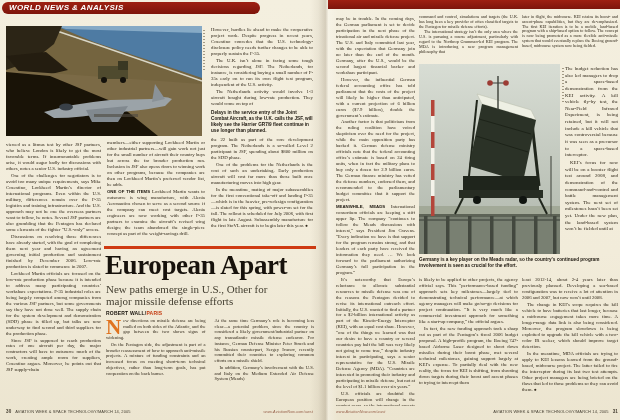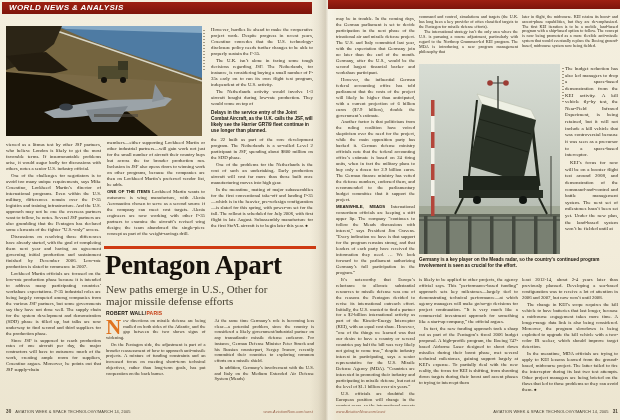--- a/index.html
+++ b/index.html
@@ -3,23 +3,23 @@
 <meta charset="utf-8">
 <style>
   html,body{margin:0;padding:0;}
   body{width:620px;height:420px;overflow:hidden;background:#efe9d6;font-family:"Liberation Serif",serif;position:relative;}
   .spread{position:absolute;inset:0;background:linear-gradient(180deg,#f4efdf 0%,#f2ecda 60%,#ece5d0 100%);}
   .abs{position:absolute;}
   
   .fold{left:310px;top:0;width:28px;height:420px;
     background:linear-gradient(90deg,rgba(0,0,0,0) 0%,rgba(70,50,25,0.06) 30%,rgba(70,50,25,0.18) 55%,rgba(255,255,255,0.25) 66%,rgba(0,0,0,0) 100%);}
   
-  .banner-left{left:2px;top:2px;width:310px;height:12px;background:linear-gradient(180deg,#9e2012,#7d150b);
+  .banner-left{left:2px;top:2px;width:258px;height:12px;background:linear-gradient(180deg,#9e2012,#7d150b);
     color:#fff;font-family:"Liberation Sans",sans-serif;font-weight:bold;font-style:italic;
-    font-size:8px;line-height:12px;padding-left:7px;box-sizing:border-box;letter-spacing:.4px;transform:none;}
+    font-size:8px;line-height:12px;padding-left:7px;box-sizing:border-box;letter-spacing:.4px;transform:none;border-radius:6px;}
   .banner-right{left:328px;top:0;width:292px;height:9px;background:linear-gradient(180deg,#9e2012,#7d150b);}
   
   .col{color:#2e2517;text-align:justify;overflow:hidden;}
   .col p{margin:0 0 1px 0;text-indent:5px;}
   .col p.cont{text-indent:0;}
   .t48{font-size:4.8px;line-height:1.25;}
   .t47{font-size:4.7px;line-height:1.27;}
   .t42{font-size:4.2px;line-height:1.15;}
   .t50n{font-size:5px;line-height:1.33;}
   .lead{font-family:"Liberation Sans",sans-serif;font-weight:bold;font-size:4.3px;color:#1c160e;}
@@ -105,21 +105,21 @@
     <p>The U.K. isn’t alone in facing some tough decisions regarding JSF. The Netherlands, for instance, is considering buying a small number of F-35s early on to run its own flight test program, independent of the U.S. activity.</p>
     <p>The Netherlands activity would involve 1-3 aircraft bought during low-rate production. They would come on top of</p>
     <p class="pcap">Delays in the service entry of the Joint Combat Aircraft, as the U.K. calls the JSF, will likely see the Harrier GR7/9 fleet continue in use longer than planned.</p>
     <p class="cont">the 22 built as part of the core development program. The Netherlands is a so-called Level 2 participant in JSF, spending about $800 million on the SDD phase.</p>
     <p>One of the problems for the Netherlands is the cost of such an undertaking. Early production aircraft will cost far more than those built once manufacturing moves into high gear.</p>
     <p>In the meantime, mating of major subassemblies for the first conventional take-off and landing F-35—which is in the heavier, pre-redesign configuration—is slated for this spring, with power-on set for the fall. The rollout is scheduled for July 2006, with first flight in late August. Subassembly manufacture for the first StoVL aircraft is to begin later this year. ●</p>
   </div>
 
   <div class="abs feature">
     <div class="rule"></div>
-    <div class="hl">Pentagon Apart</div>
+    <div class="hl">European Apart</div>
     <div class="sub">New paths emerge in U.S., Other for major missile defense efforts</div>
     <div class="byline">
       <span>ROBERT WALL/</span><span class="place">PARIS</span>
     </div>
     <div class="fcols">
       <div class="fcol">
         <p class="cont"><span class="dropcap">N</span><span>ew directions on missile defense are being mulled on both sides of the Atlantic, and the gap between the two shows signs of widening.</span></p>
         <p>On the Pentagon side, the adjustment is part of a broader reassessment of how to approach anti-missile projects. A mixture of funding constraints and an increased focus on meeting short-term technical objectives, rather than long-term goals, has put cooperation on the back burner.</p>
       </div>
       <div class="fcol">

